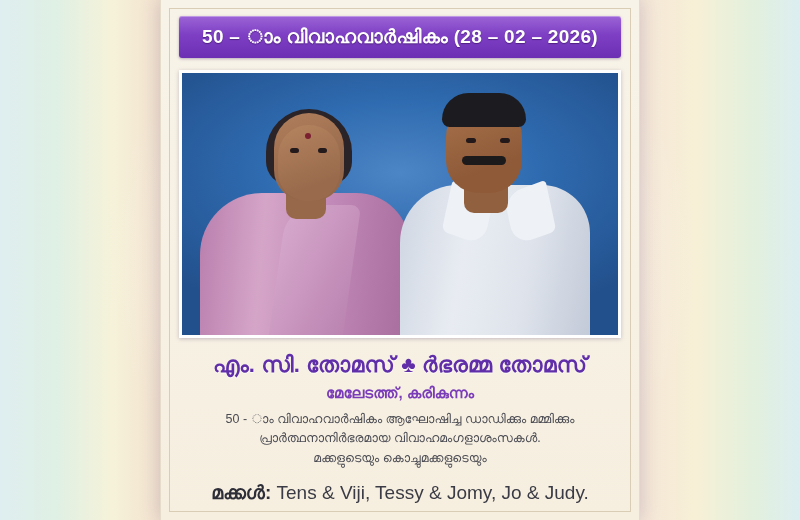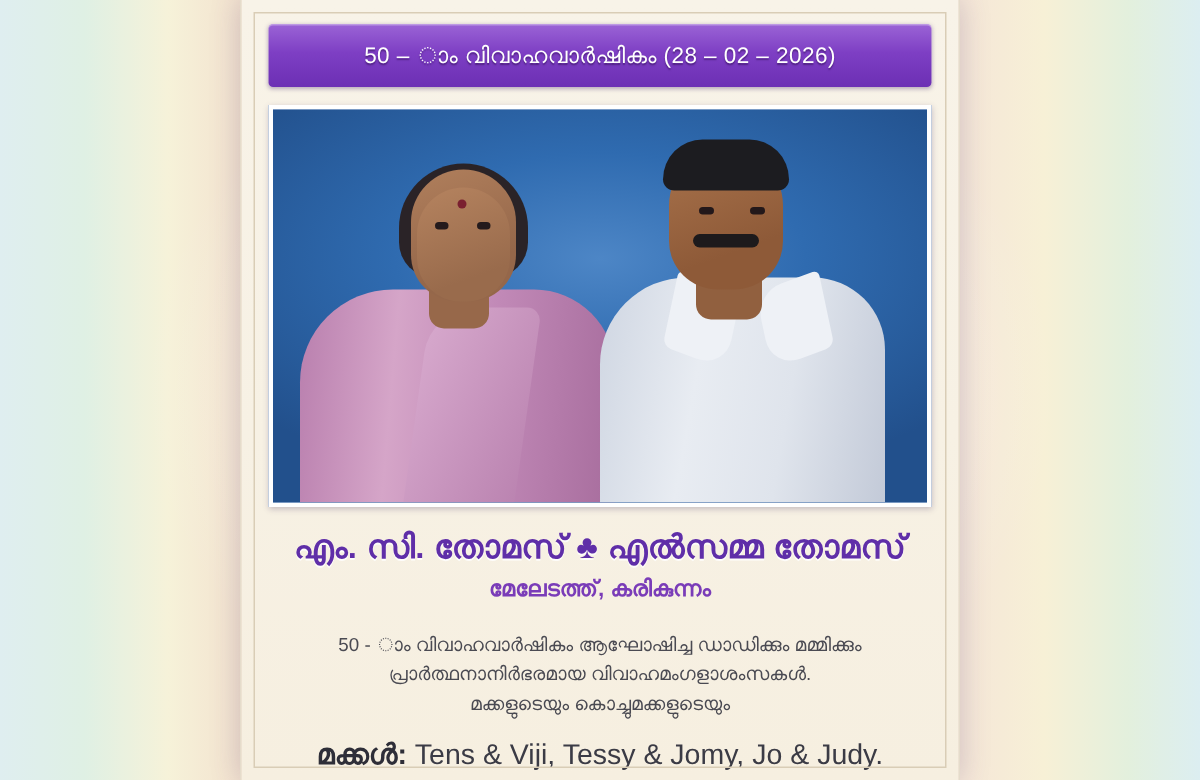--- a/index.html
+++ b/index.html
@@ -73,22 +73,22 @@
     border-radius: 3px;
     background: linear-gradient(180deg, #9b64d6 0%, #7e3fc4 45%, #6c2fb4 100%);
     box-shadow: 0 1px 3px rgba(60,30,100,0.35), inset 0 1px 0 rgba(255,255,255,0.35);
     display: flex;
     align-items: center;
     justify-content: center;
     box-sizing: border-box;
   }
   .banner-text {
     color: #ffffff;
-    font-size: 15px;
-    font-weight: normal;
+    font-size: 19px;
+    font-weight: bold;
     letter-spacing: 0.3px;
     text-shadow: 0 1px 1px rgba(40,10,70,0.5);
     white-space: nowrap;
   }
 
   .photo-frame {
     position: relative;
     margin-top: 12px;
     width: 442px;
     height: 268px;
@@ -264,21 +264,21 @@
     white-space: nowrap;
   }
   .place {
     margin-top: 6px;
     color: #7a3cb8;
     font-size: 15px;
     font-weight: bold;
     text-align: center;
   }
   .para {
-    margin-top: 20px;
+    margin-top: 8px;
     width: 400px;
     text-align: center;
     color: #4a4a52;
     font-size: 12.5px;
     line-height: 1.55;
   }
   .credits {
     margin-top: 10px;
     text-align: center;
     color: #3b3b45;
@@ -323,21 +323,21 @@
         <div class="man-collar-r"></div>
         <div class="man-neck"></div>
         <div class="man-head"></div>
         <div class="man-hair"></div>
         <div class="man-eye-l"></div>
         <div class="man-eye-r"></div>
         <div class="man-mous"></div>
       </div>
     </div>
 
-    <div class="names">എം. സി. തോമസ് ♣ എൽസമ്മ തോമസ്</div>
+    <div class="names">എം. സി. തോമസ് ♣ ർഭരമ്മ തോമസ്</div>
     <div class="place">മേലേടത്ത്, കരികുന്നം</div>
 
     <div class="para">
       <div>50 - ാം വിവാഹവാർഷികം ആഘോഷിച്ച ഡാഡിക്കും മമ്മിക്കും</div>
       <div>പ്രാർത്ഥനാനിർഭരമായ വിവാഹമംഗളാശംസകൾ.</div>
       <div>മക്കളുടെയും കൊച്ചുമക്കളുടെയും</div>
     </div>
 
     <div class="credits">
       <div>

